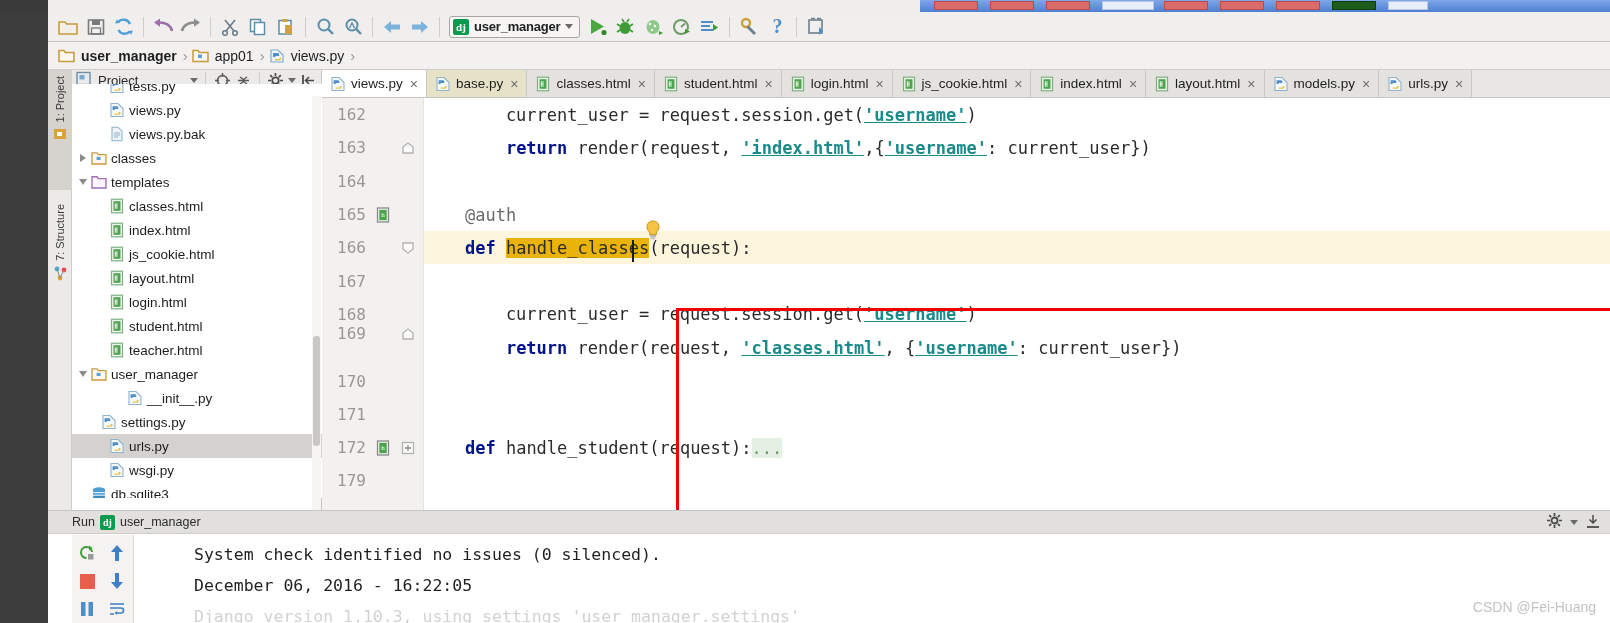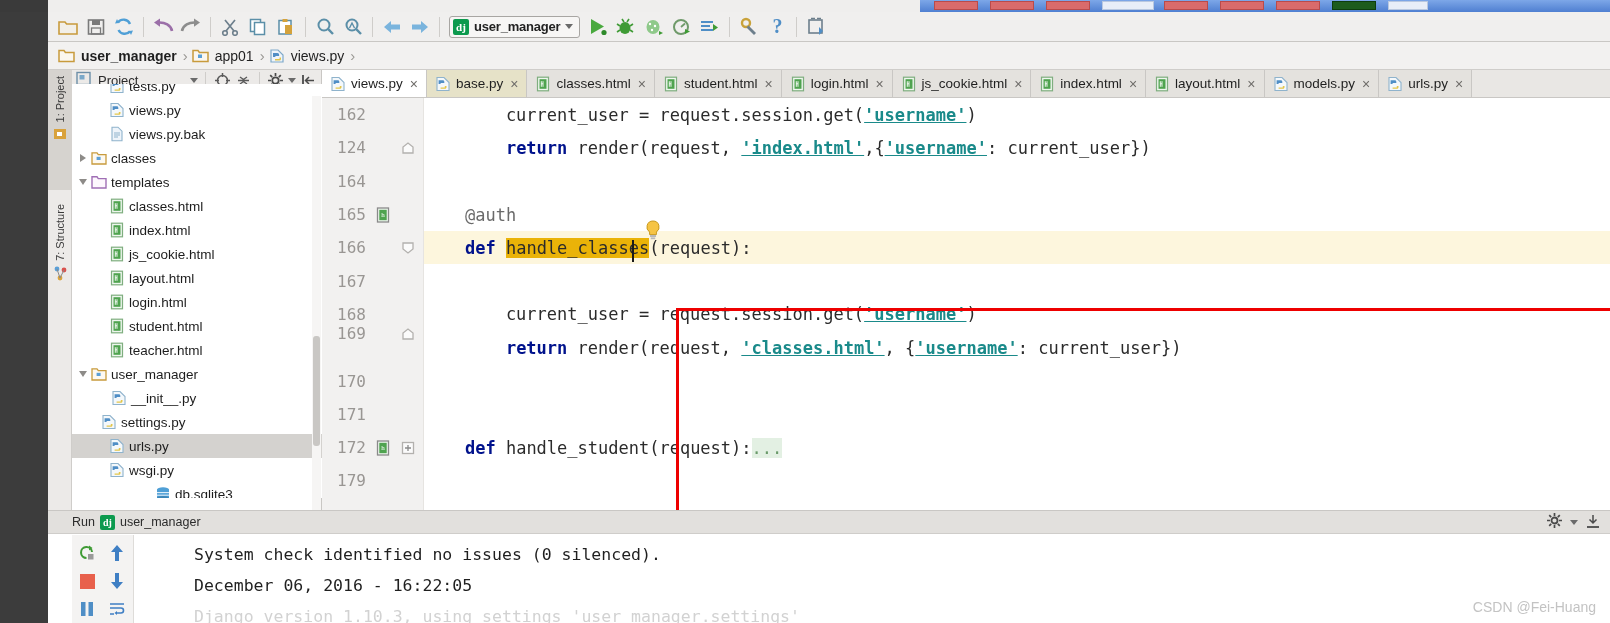--- a/index.html
+++ b/index.html
@@ -516,21 +516,21 @@
           <span class="tri-d"></span>
         </span>
         <span class="ficon">
           <svg width="16" height="16" viewBox="0 0 16 16">
             <path d="M1 2.8h5l1.3 1.8H15v9.4H1z" fill="#fdf9f1" stroke="#c89b3c" stroke-width="1.3"></path>
             <rect x="5.6" y="6.8" width="4" height="3.2" fill="#5b9fd6"></rect>
           </svg>
         </span>
         <span>user_manager</span>
       </div>
-      <div class="trow" style="padding-left: 24px;">
+      <div class="trow" style="padding-left: 10px; margin-left: 30px;">
         <span class="arrow"></span>
         <span class="ficon">
           <svg width="16" height="16" viewBox="0 0 16 16">
             <path d="M2 1.5h7l5 5v8H2z" fill="#f4f8fb" stroke="#8fb3cc" stroke-width="1.1"></path>
             <path d="M3.6 4.2h4.2c.9 0 1.5.6 1.5 1.5v1.4H5.6v1H3.6z" fill="#4f8ec6"></path>
             <path d="M5.6 11.6h4.2V9.9h1.7v1.4c0 .9-.6 1.5-1.5 1.5H5.6z" fill="#e3c64a"></path>
           </svg>
         </span>
         <span>__init__.py</span>
       </div>
@@ -560,21 +560,21 @@
         <span class="arrow"></span>
         <span class="ficon">
           <svg width="16" height="16" viewBox="0 0 16 16">
             <path d="M2 1.5h7l5 5v8H2z" fill="#f4f8fb" stroke="#8fb3cc" stroke-width="1.1"></path>
             <path d="M3.6 4.2h4.2c.9 0 1.5.6 1.5 1.5v1.4H5.6v1H3.6z" fill="#4f8ec6"></path>
             <path d="M5.6 11.6h4.2V9.9h1.7v1.4c0 .9-.6 1.5-1.5 1.5H5.6z" fill="#e3c64a"></path>
           </svg>
         </span>
         <span>wsgi.py</span>
       </div>
-      <div class="trow" style="padding-left: 22px; margin-left: 46px;">
+      <div class="trow" style="padding-left: 4px;">
         <span class="arrow"></span>
         <span class="ficon">
           <svg width="16" height="16" viewBox="0 0 16 16">
             <ellipse cx="8" cy="3.4" rx="6" ry="2.1" fill="#4f9fd6"></ellipse>
             <rect x="2" y="3.4" width="12" height="8.6" fill="#4f9fd6"></rect>
             <ellipse cx="8" cy="12" rx="6" ry="2.1" fill="#3d86b8"></ellipse>
             <path d="M2 6.6h12M2 9.2h12" stroke="#fff" stroke-width="0.9"></path>
           </svg>
         </span>
         <span>db.sqlite3</span>
@@ -699,21 +699,21 @@
   </div>
 
 <div id="editor">
   <div id="gutter">
       <div class="gline" style="top: 0px;">
         <span class="num">162</span>
         <span class="marker"></span>
         <span class="fold"></span>
       </div>
       <div class="gline" style="top: 33.3px;">
-        <span class="num">124</span>
+        <span class="num">163</span>
         <span class="marker"></span>
         <span class="fold">
           <svg width="16" height="16" viewBox="0 0 16 16">
             <path d="M3 13h10V7L8 3 3 7z" fill="#fbfbfb" stroke="#b3b1ae" stroke-width="1.3"></path>
           </svg>
         </span>
       </div>
       <div class="gline" style="top: 66.6px;">
         <span class="num">164</span>
         <span class="marker"></span>

